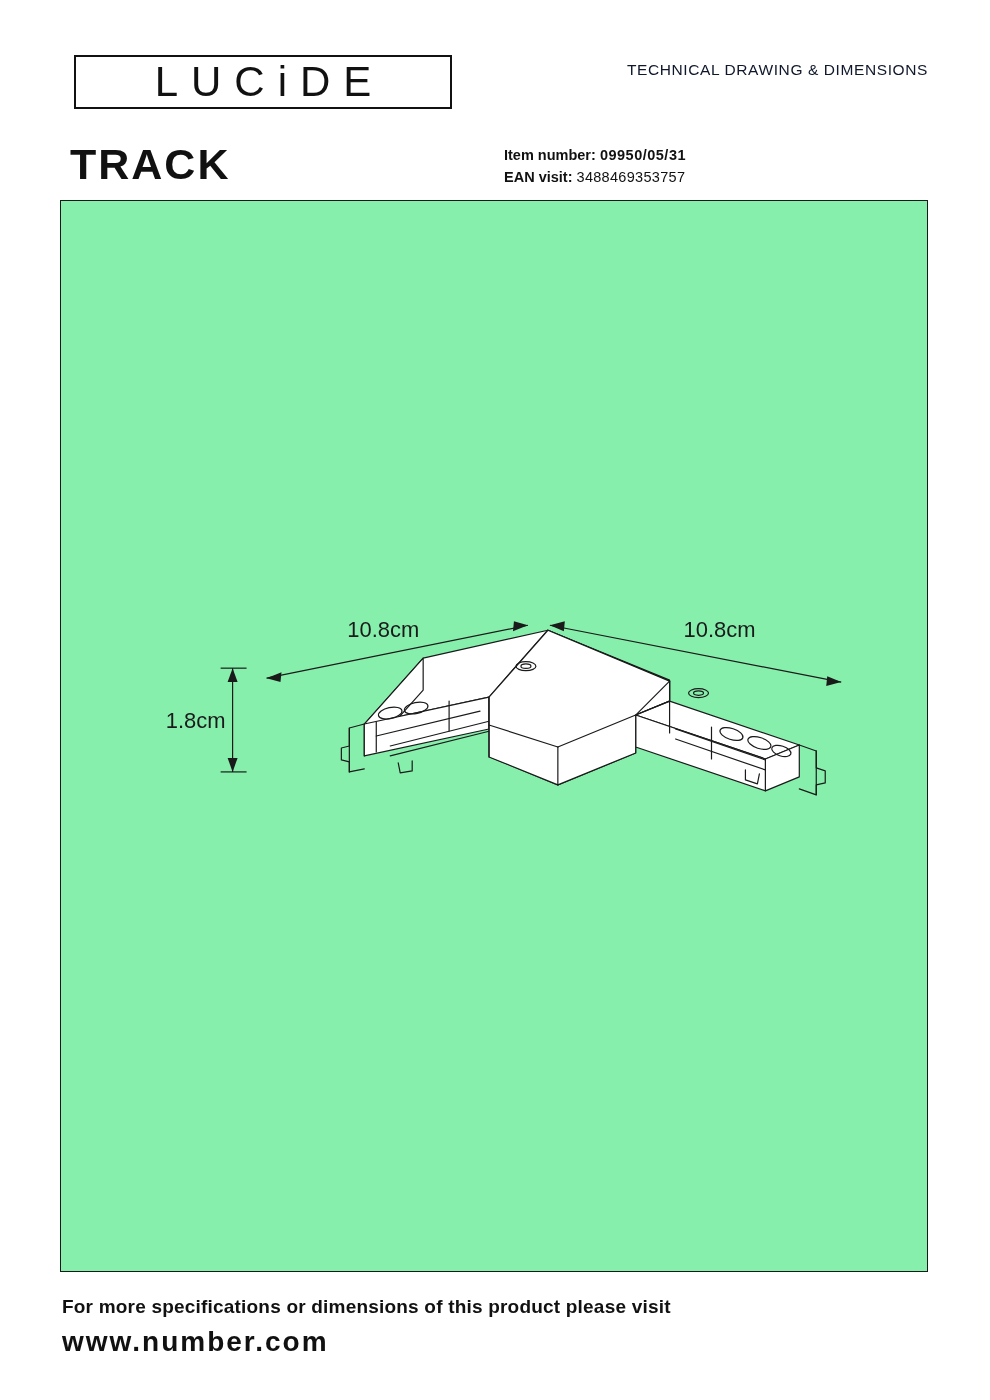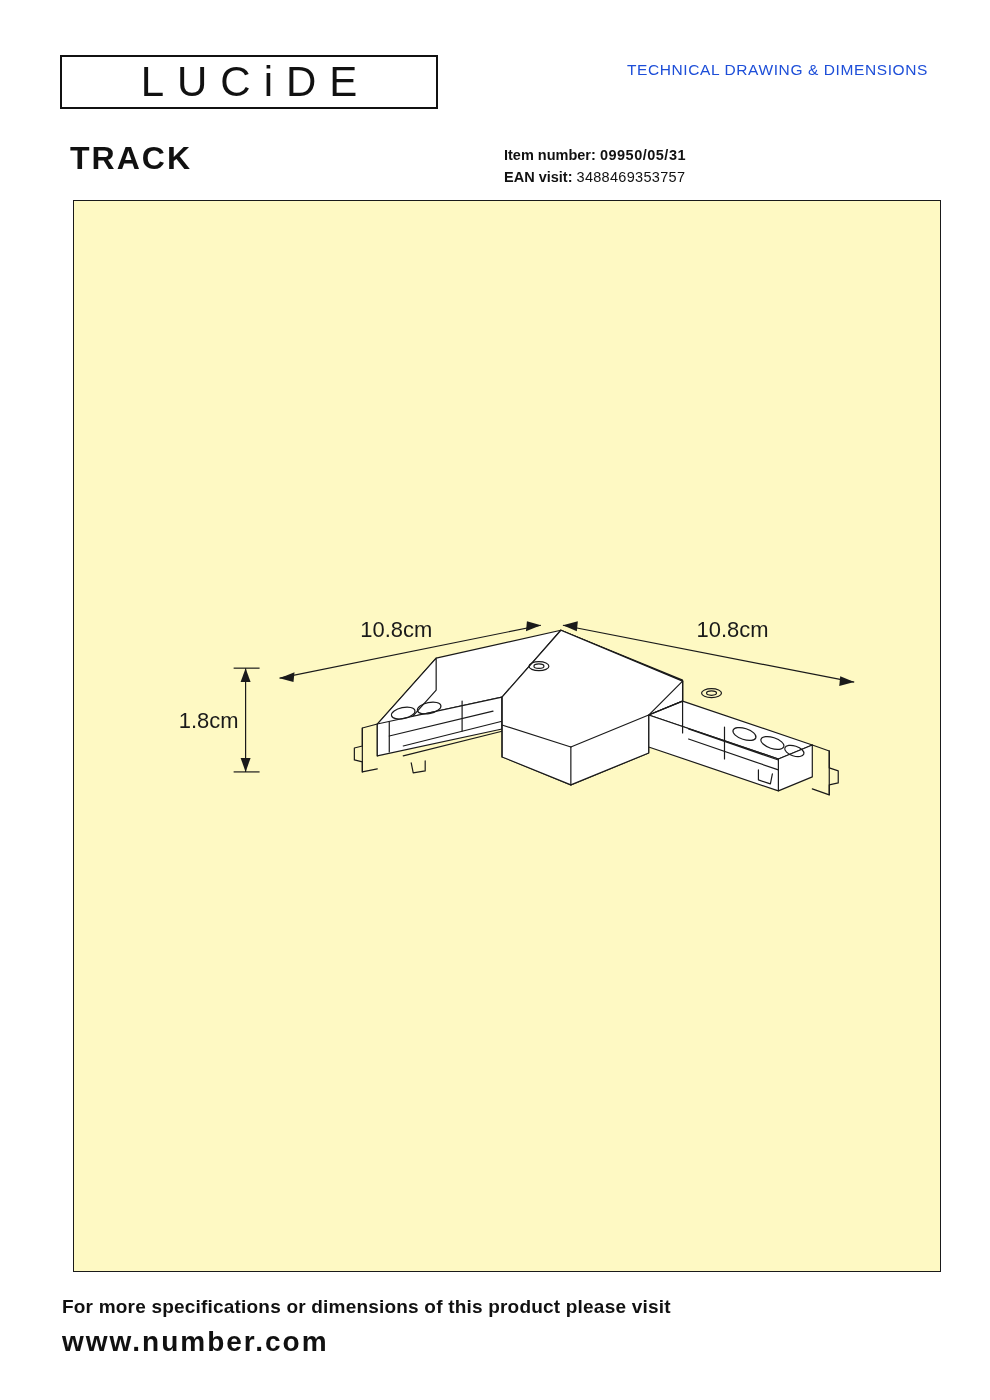--- a/index.html
+++ b/index.html
@@ -13,21 +13,21 @@
     position: relative;
     font-family: "Liberation Sans", sans-serif;
     color: #1a1a1a;
     overflow: hidden;
   }
 
   
   .header {
     position: absolute;
     top: 55px;
-    left: 60px;
+    left: 74px;
     right: 62px;
     height: 60px;
   }
   .logo-box {
     position: absolute;
     left: 0;
     top: 0;
     width: 378px;
     height: 54px;
     border: 2px solid #111;
@@ -48,63 +48,63 @@
     text-indent: 13px;
     color: #111;
     font-family: "Liberation Sans", sans-serif;
   }
   .header-tagline {
     position: absolute;
     right: 0;
     top: 6px;
     font-size: 15.5px;
     letter-spacing: 0.6px;
-    color: #1d4ed8;
+    color: #0f172a;
     white-space: nowrap;
   }
 
   
   .title-row {
     position: absolute;
     top: 140px;
     left: 62px;
     right: 62px;
     height: 50px;
   }
   .product-title {
     position: absolute;
     left: 8px;
     top: 0;
-    font-size: 32px;
+    font-size: 43px;
     font-weight: 700;
     letter-spacing: 2px;
     color: #111;
   }
   .meta {
     position: absolute;
     left: 442px;
     top: 4px;
     font-size: 14.5px;
     line-height: 22px;
     color: #111;
   }
   .meta .label { font-weight: 700; margin-top: 11px; }
   .meta .value { font-weight: 400; letter-spacing: 0.3px; }
   .meta .value.bold { font-weight: 700; letter-spacing: 0.5px; }
 
   
   .frame {
     position: absolute;
-    left: 73px;
+    left: 60px;
     top: 200px;
     width: 868px;
     height: 1072px;
     border: 1px solid #1a1a1a;
     box-sizing: border-box;
-    background: #fef9c3;
+    background: #86efac;
   }
 
   .drawing {
     position: absolute;
     left: 0;
     top: 0;
     width: 100%;
     height: 100%;
   }
 

